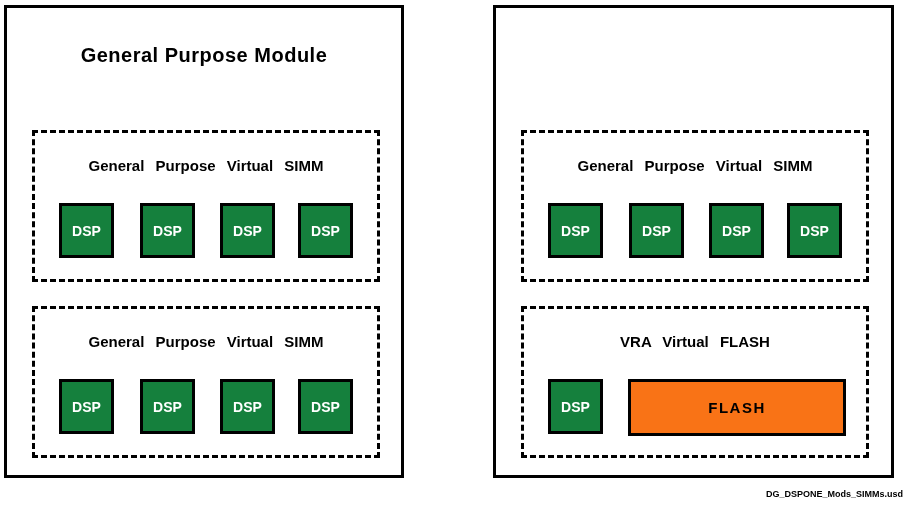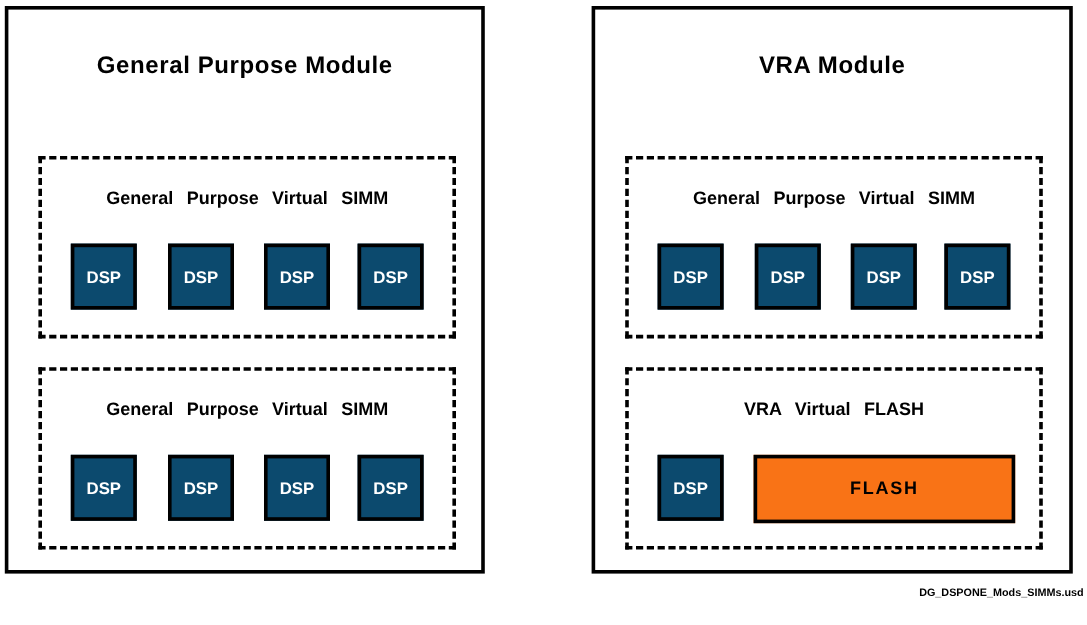--- a/index.html
+++ b/index.html
@@ -45,21 +45,21 @@
     font-size: 15px;
     font-weight: bold;
     word-spacing: 7px;
     white-space: nowrap;
   }
   .dsp {
     position: absolute;
     top: 70px;
     width: 55px;
     height: 55px;
-    background: #0c4a6e;
+    background: #15803d;
     border: 3px solid #000000;
     color: #ffffff;
     font-size: 14px;
     font-weight: bold;
     display: flex;
     align-items: center;
     justify-content: center;
   }
   .dsp.p1 { left: 24px;  }
   .dsp.p2 { left: 105px; }
@@ -107,21 +107,20 @@
   <div class="simm bottom">
     <div class="simm-label">General Purpose Virtual SIMM</div>
     <div class="dsp p1">DSP</div>
     <div class="dsp p2">DSP</div>
     <div class="dsp p3">DSP</div>
     <div class="dsp p4">DSP</div>
   </div>
 </div>
 
 <div class="module" id="module-right">
-  <div class="module-title">VRA Module</div>
 
   <div class="simm top">
     <div class="simm-label">General Purpose Virtual SIMM</div>
     <div class="dsp p1">DSP</div>
     <div class="dsp p2">DSP</div>
     <div class="dsp p3">DSP</div>
     <div class="dsp p4">DSP</div>
   </div>
 
   <div class="simm bottom">

